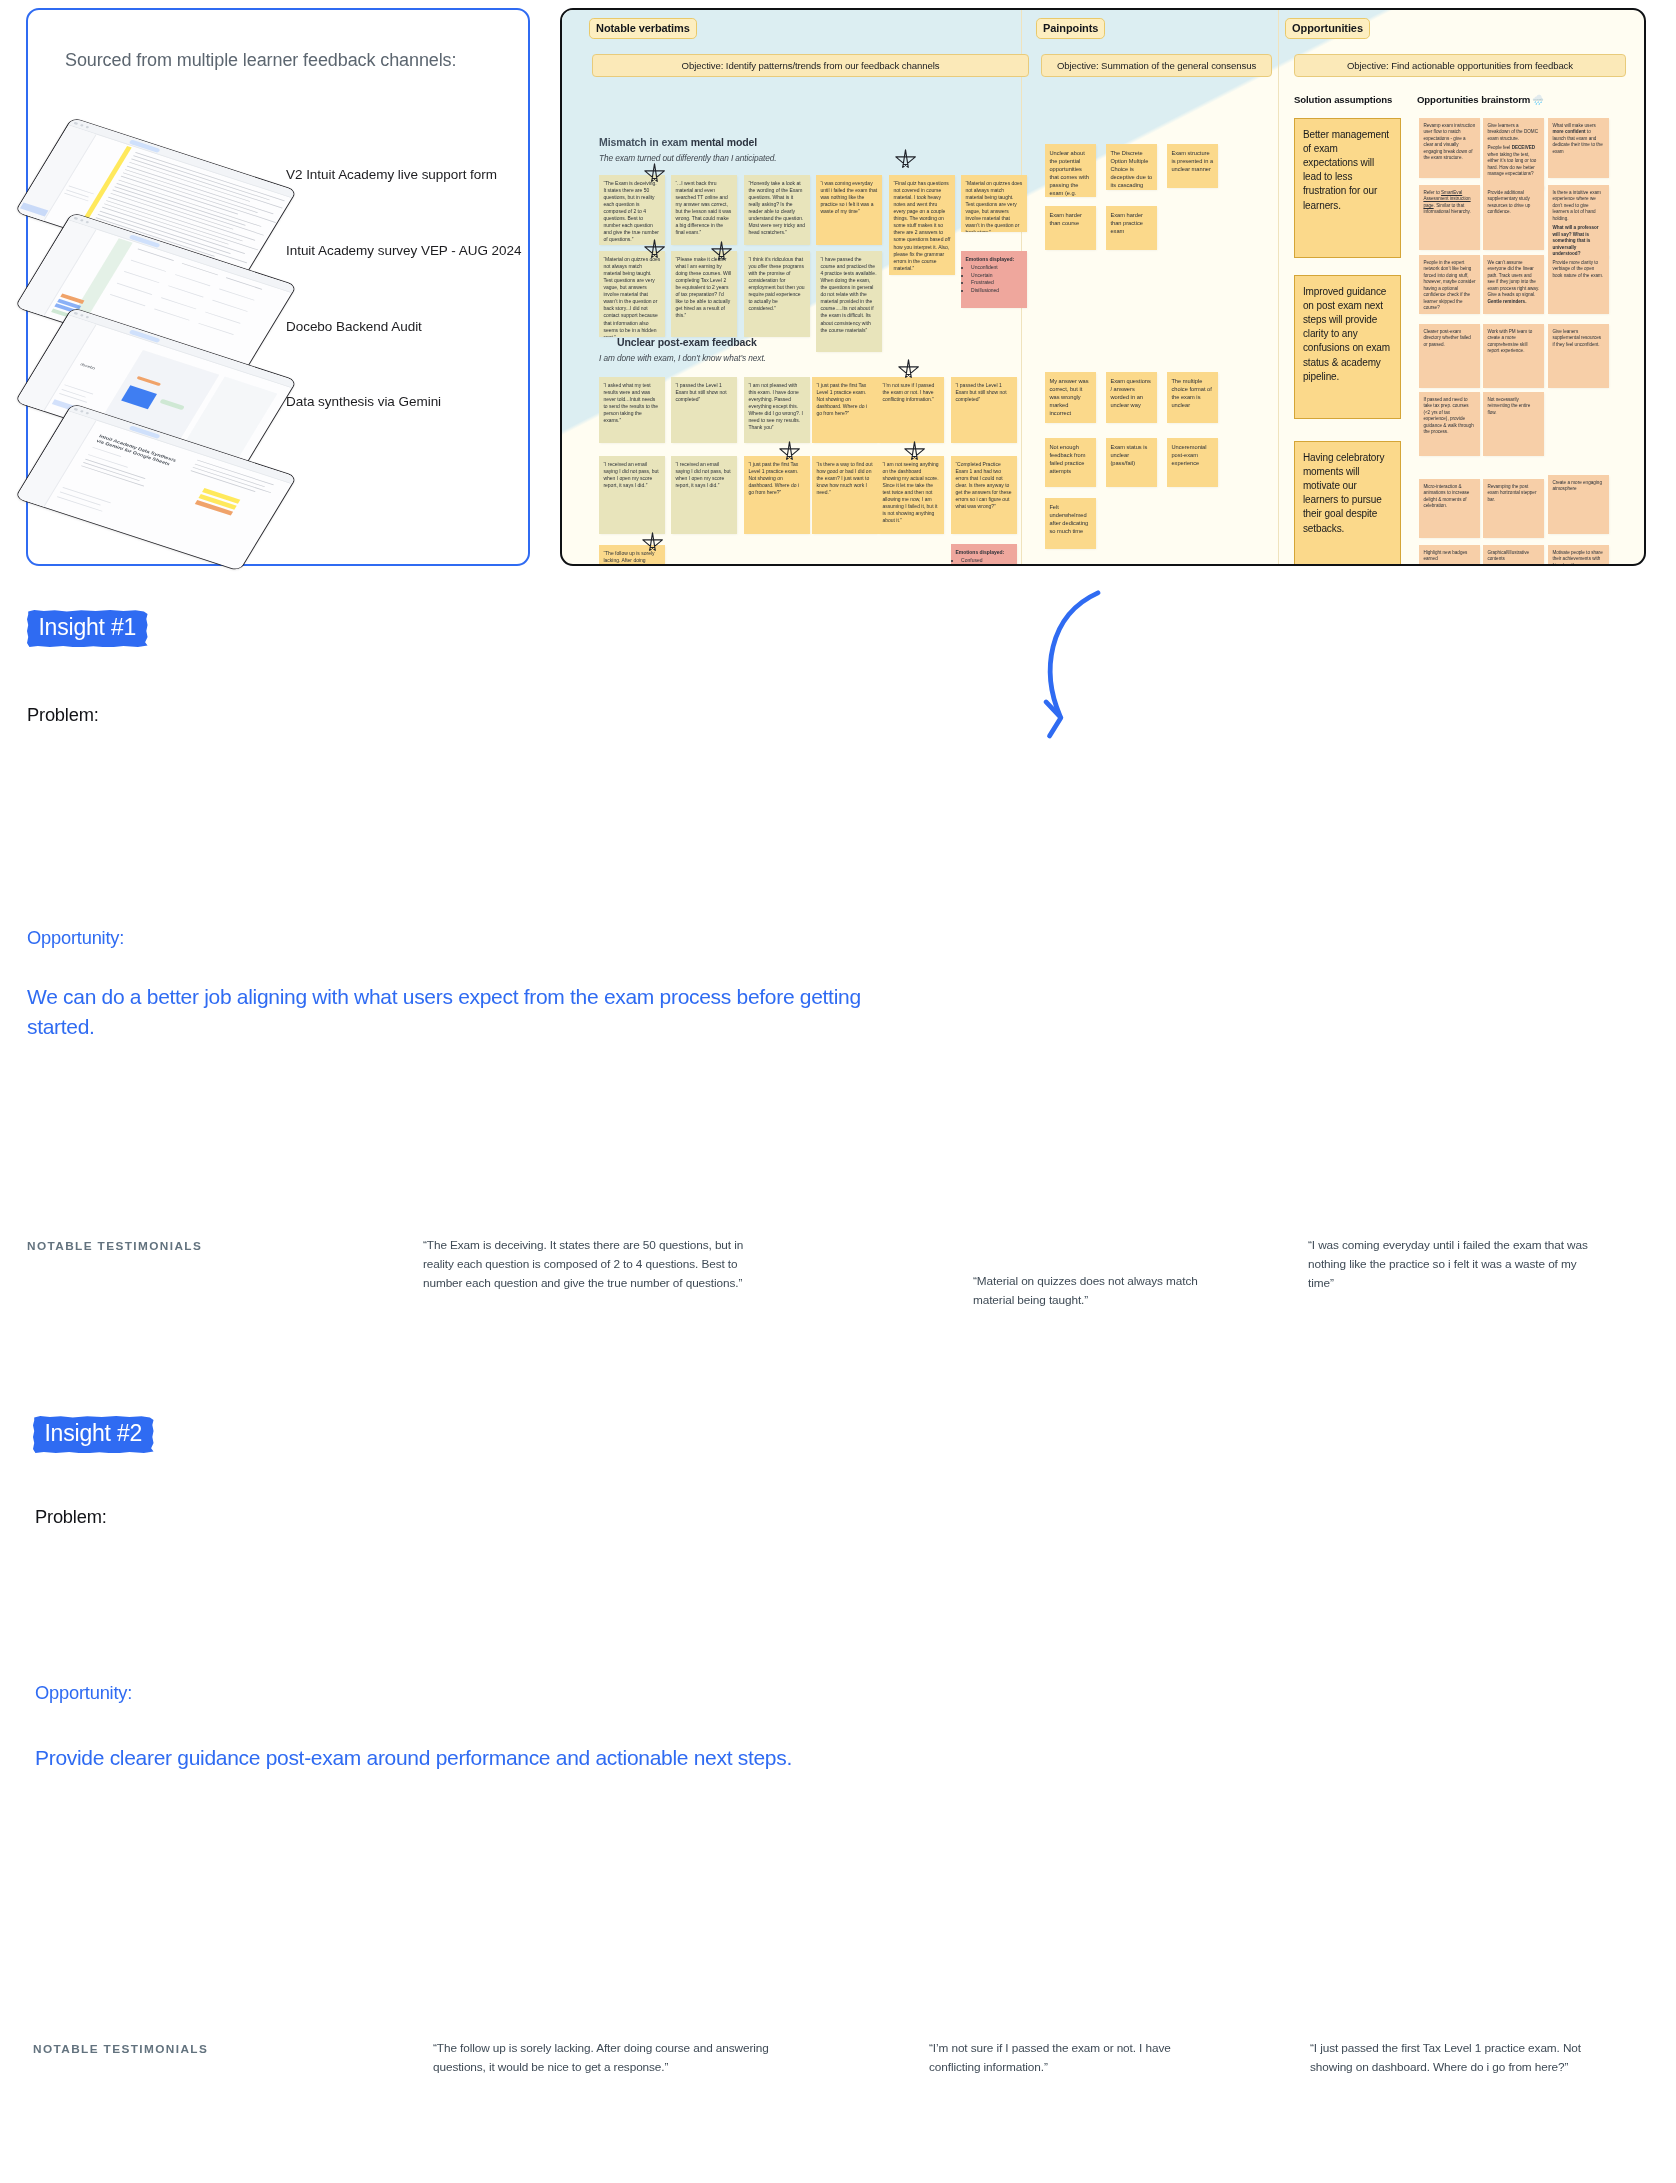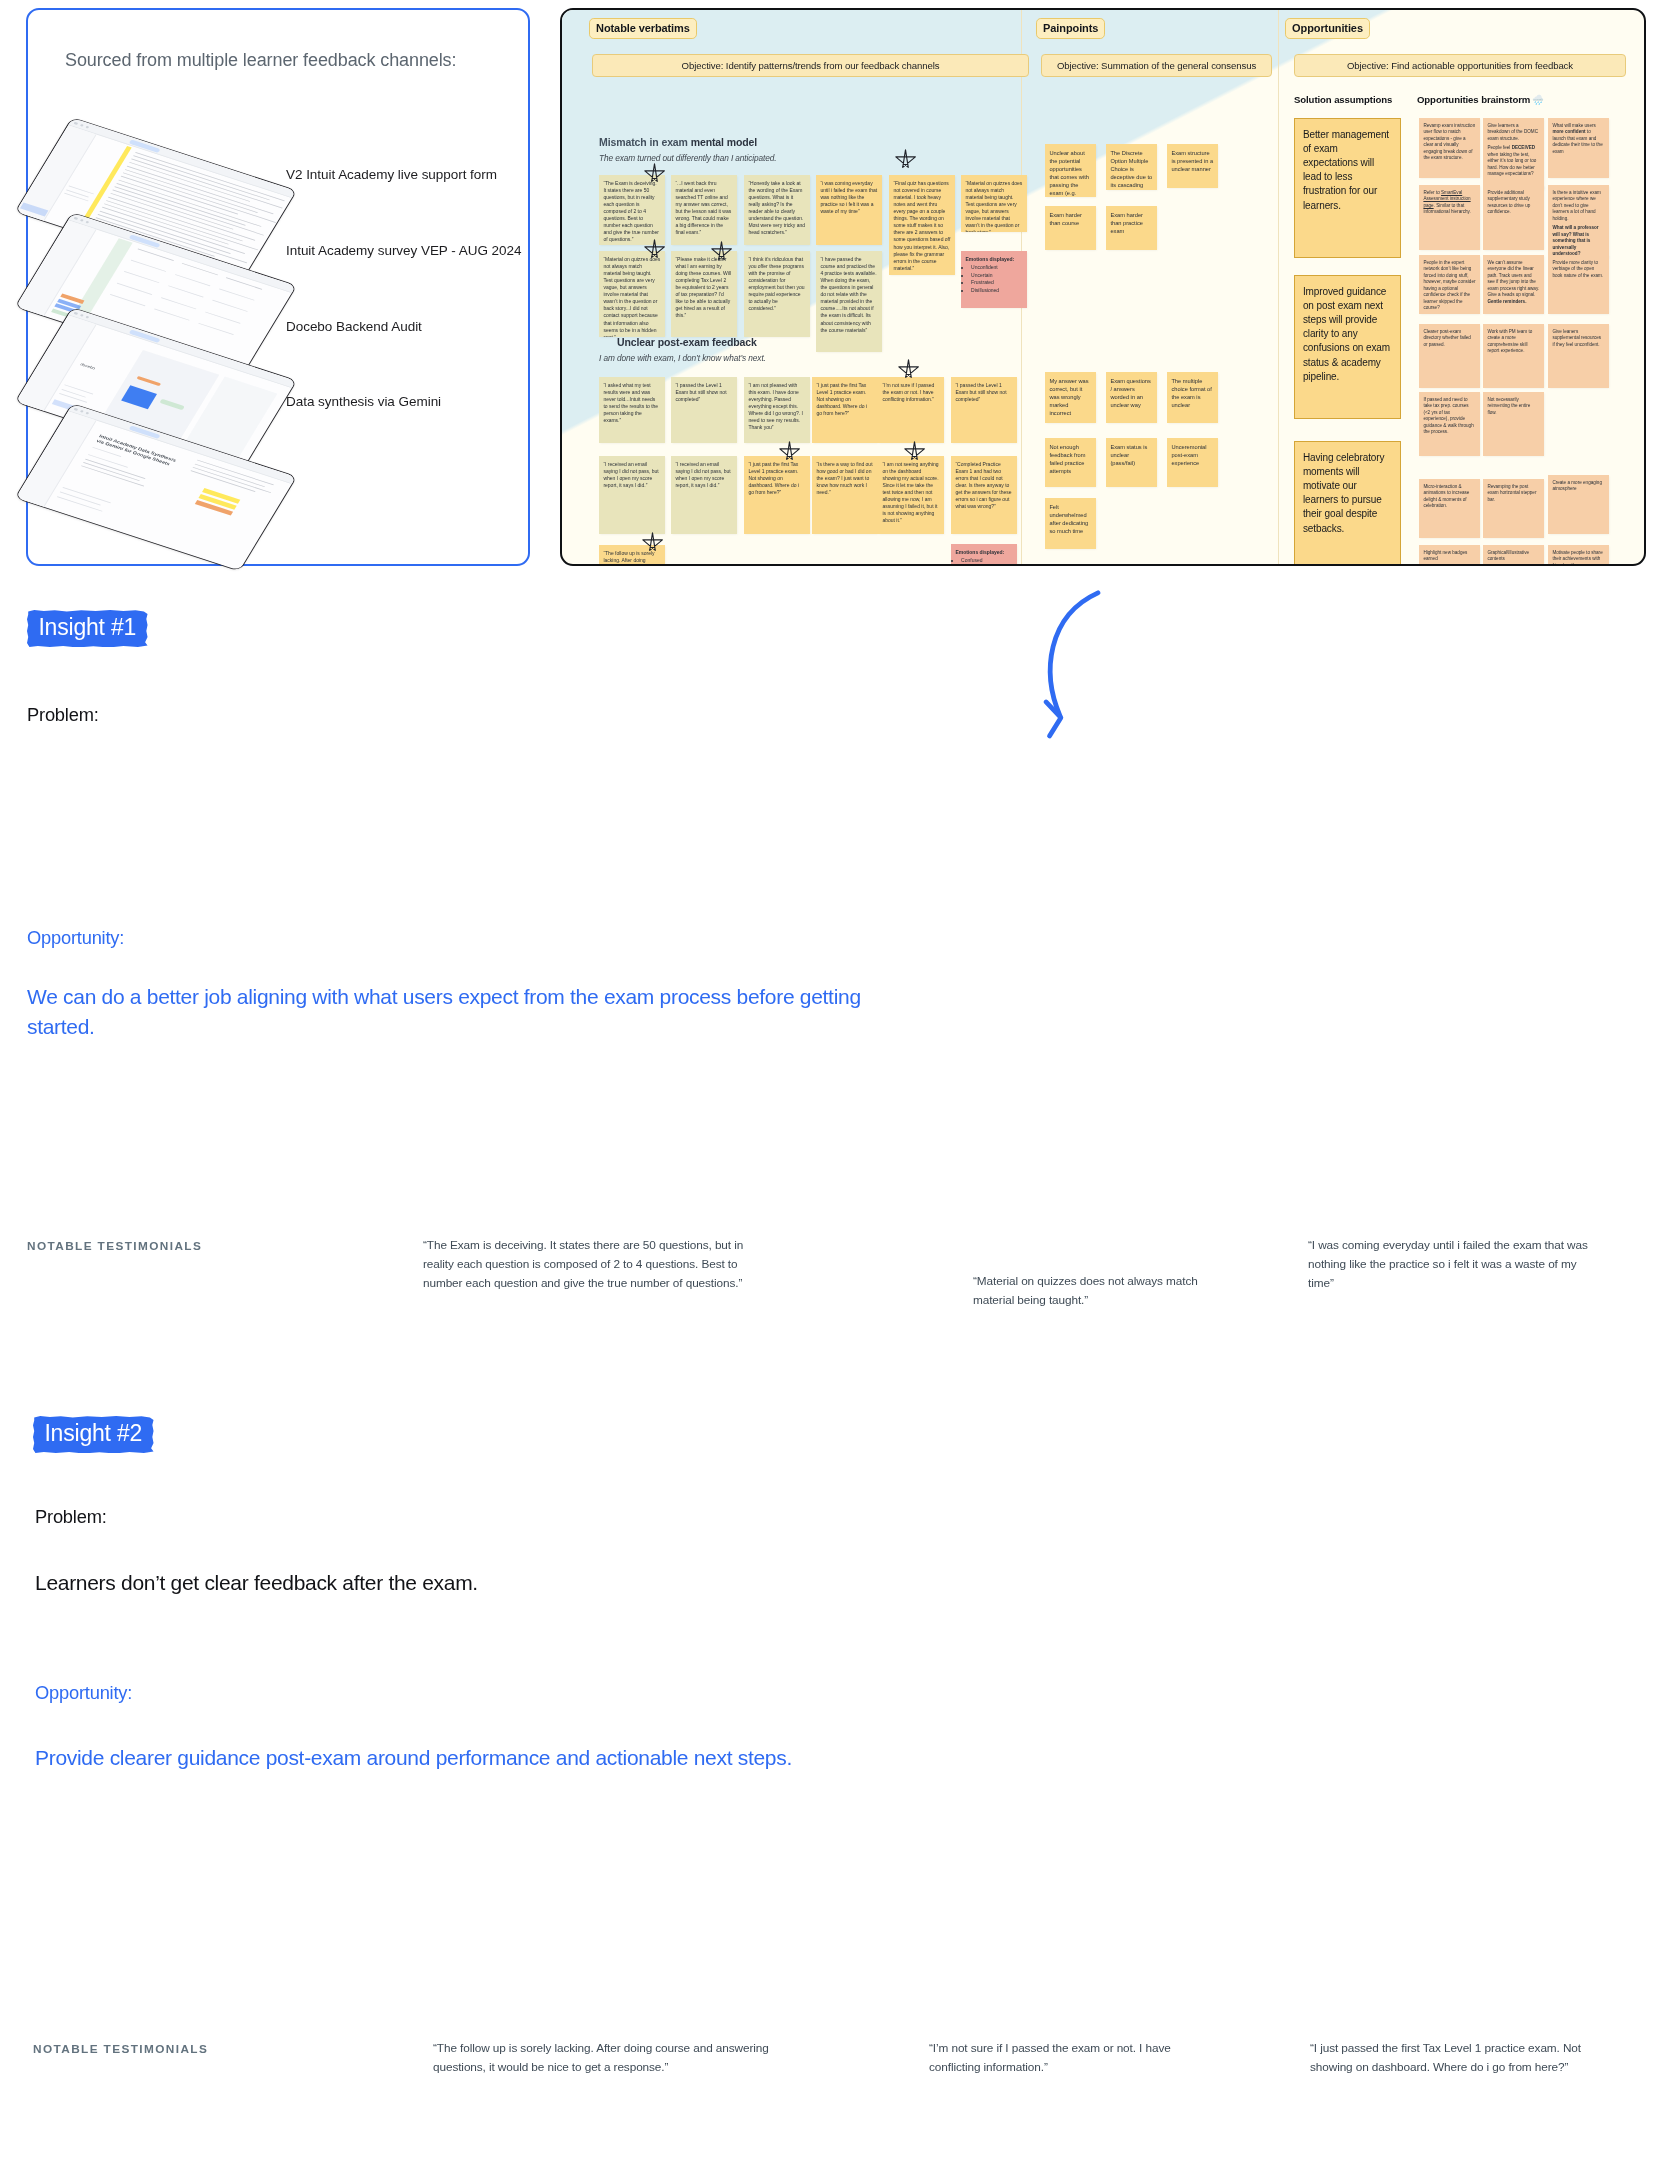--- a/index.html
+++ b/index.html
@@ -487,21 +487,20 @@
   <div class="lbl-opp" style="left:27px; top:927px;">Opportunity:</div>
   <div class="txt-opp" style="left:27px; top:982px; width:891px;">We can do a better job aligning with what users expect from the exam process before getting started.</div>
 
   <div class="testi-label" style="left:27px; top:1239px;">NOTABLE TESTIMONIALS</div>
   <div class="testi" style="left:423px; top:1236px; width:349px;">“The Exam is deceiving. It states there are 50 questions, but in reality each question is composed of 2 to 4 questions. Best to number each question and give the true number of questions.”</div>
   <div class="testi" style="left:973px; top:1236px; width:245px;margin-top:36px;">“Material on quizzes does not always match material being taught.”</div>
   <div class="testi" style="left:1308px; top:1236px; width:288px;">“I was coming everyday until i failed the exam that was nothing like the practice so i felt it was a waste of my time”</div>
 
   <div class="ins-badge" style="left:33px; top:1416px;">Insight #2</div>
   <div class="lbl-prob" style="left:35px; top:1506px;">Problem:</div>
-  <div class="txt-prob" style="left:35px; top:1568px; width:882px;">Learners don’t get clear feedback after the exam.</div>
   <div class="lbl-opp" style="left:35px; top:1682px;">Opportunity:</div>
   <div class="txt-opp" style="left:35px; top:1743px; width:786px;">Provide clearer guidance post-exam around performance and actionable next steps.</div>
 
   <div class="testi-label" style="left:33px; top:2042px;">NOTABLE TESTIMONIALS</div>
   <div class="testi" style="left:433px; top:2039px; width:367px;">“The follow up is sorely lacking. After doing course and answering questions, it would be nice to get a response.”</div>
   <div class="testi" style="left:929px; top:2039px; width:262px;">“I’m not sure if I passed the exam or not. I have conflicting information.”</div>
   <div class="testi" style="left:1310px; top:2039px; width:284px;">“I just passed the first Tax Level 1 practice exam.  Not showing on dashboard.  Where do i go from here?”</div>
 
 </div>
 

